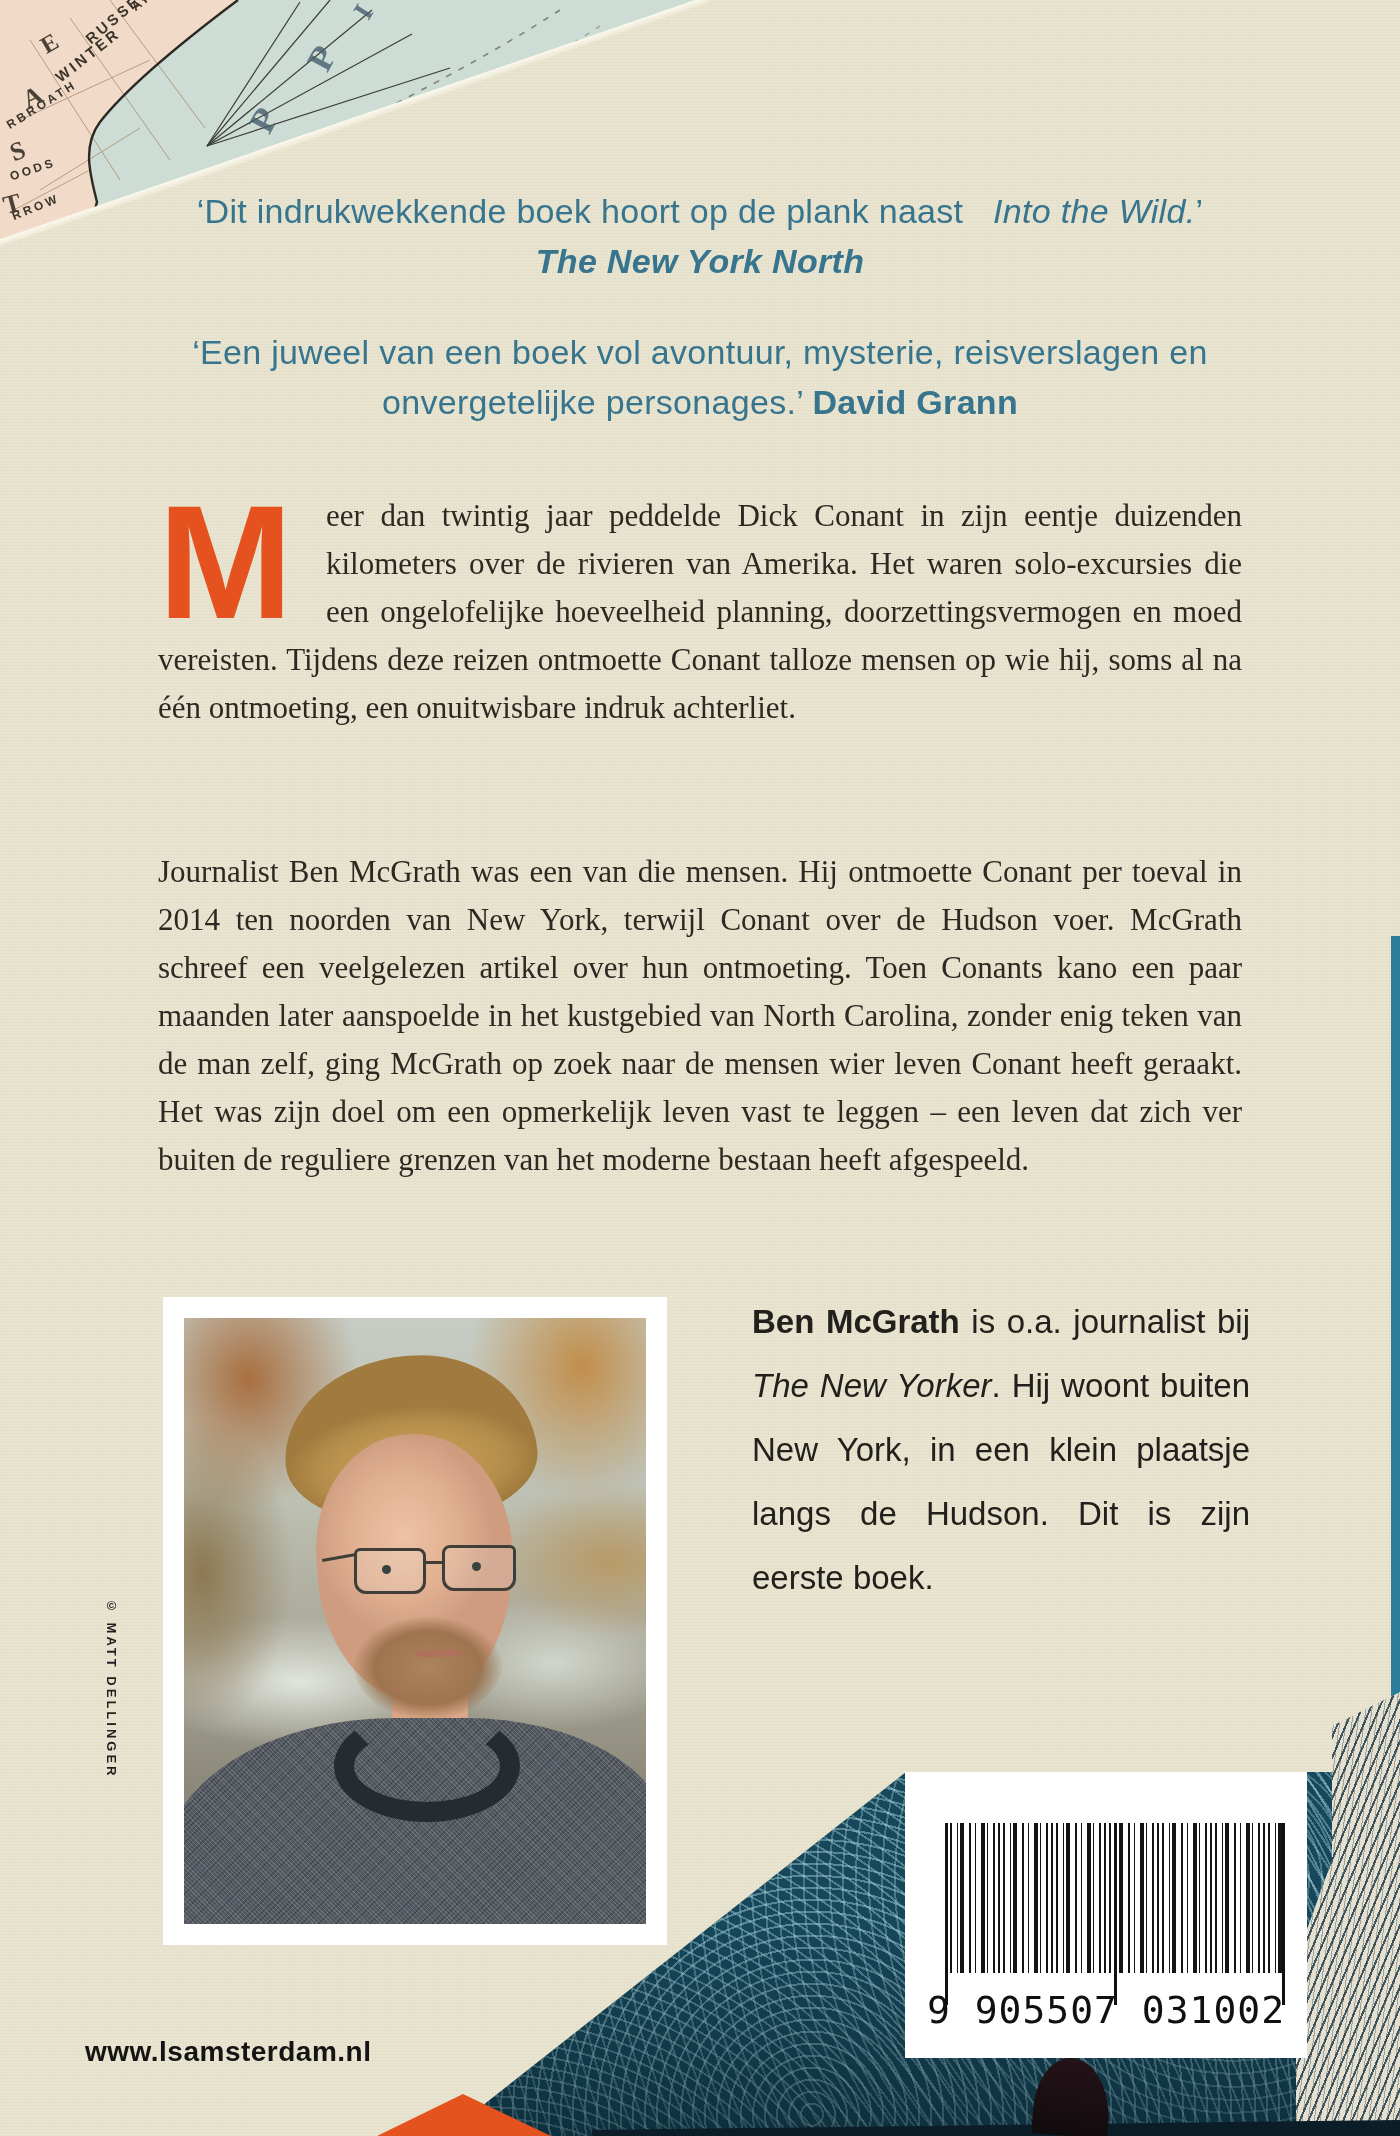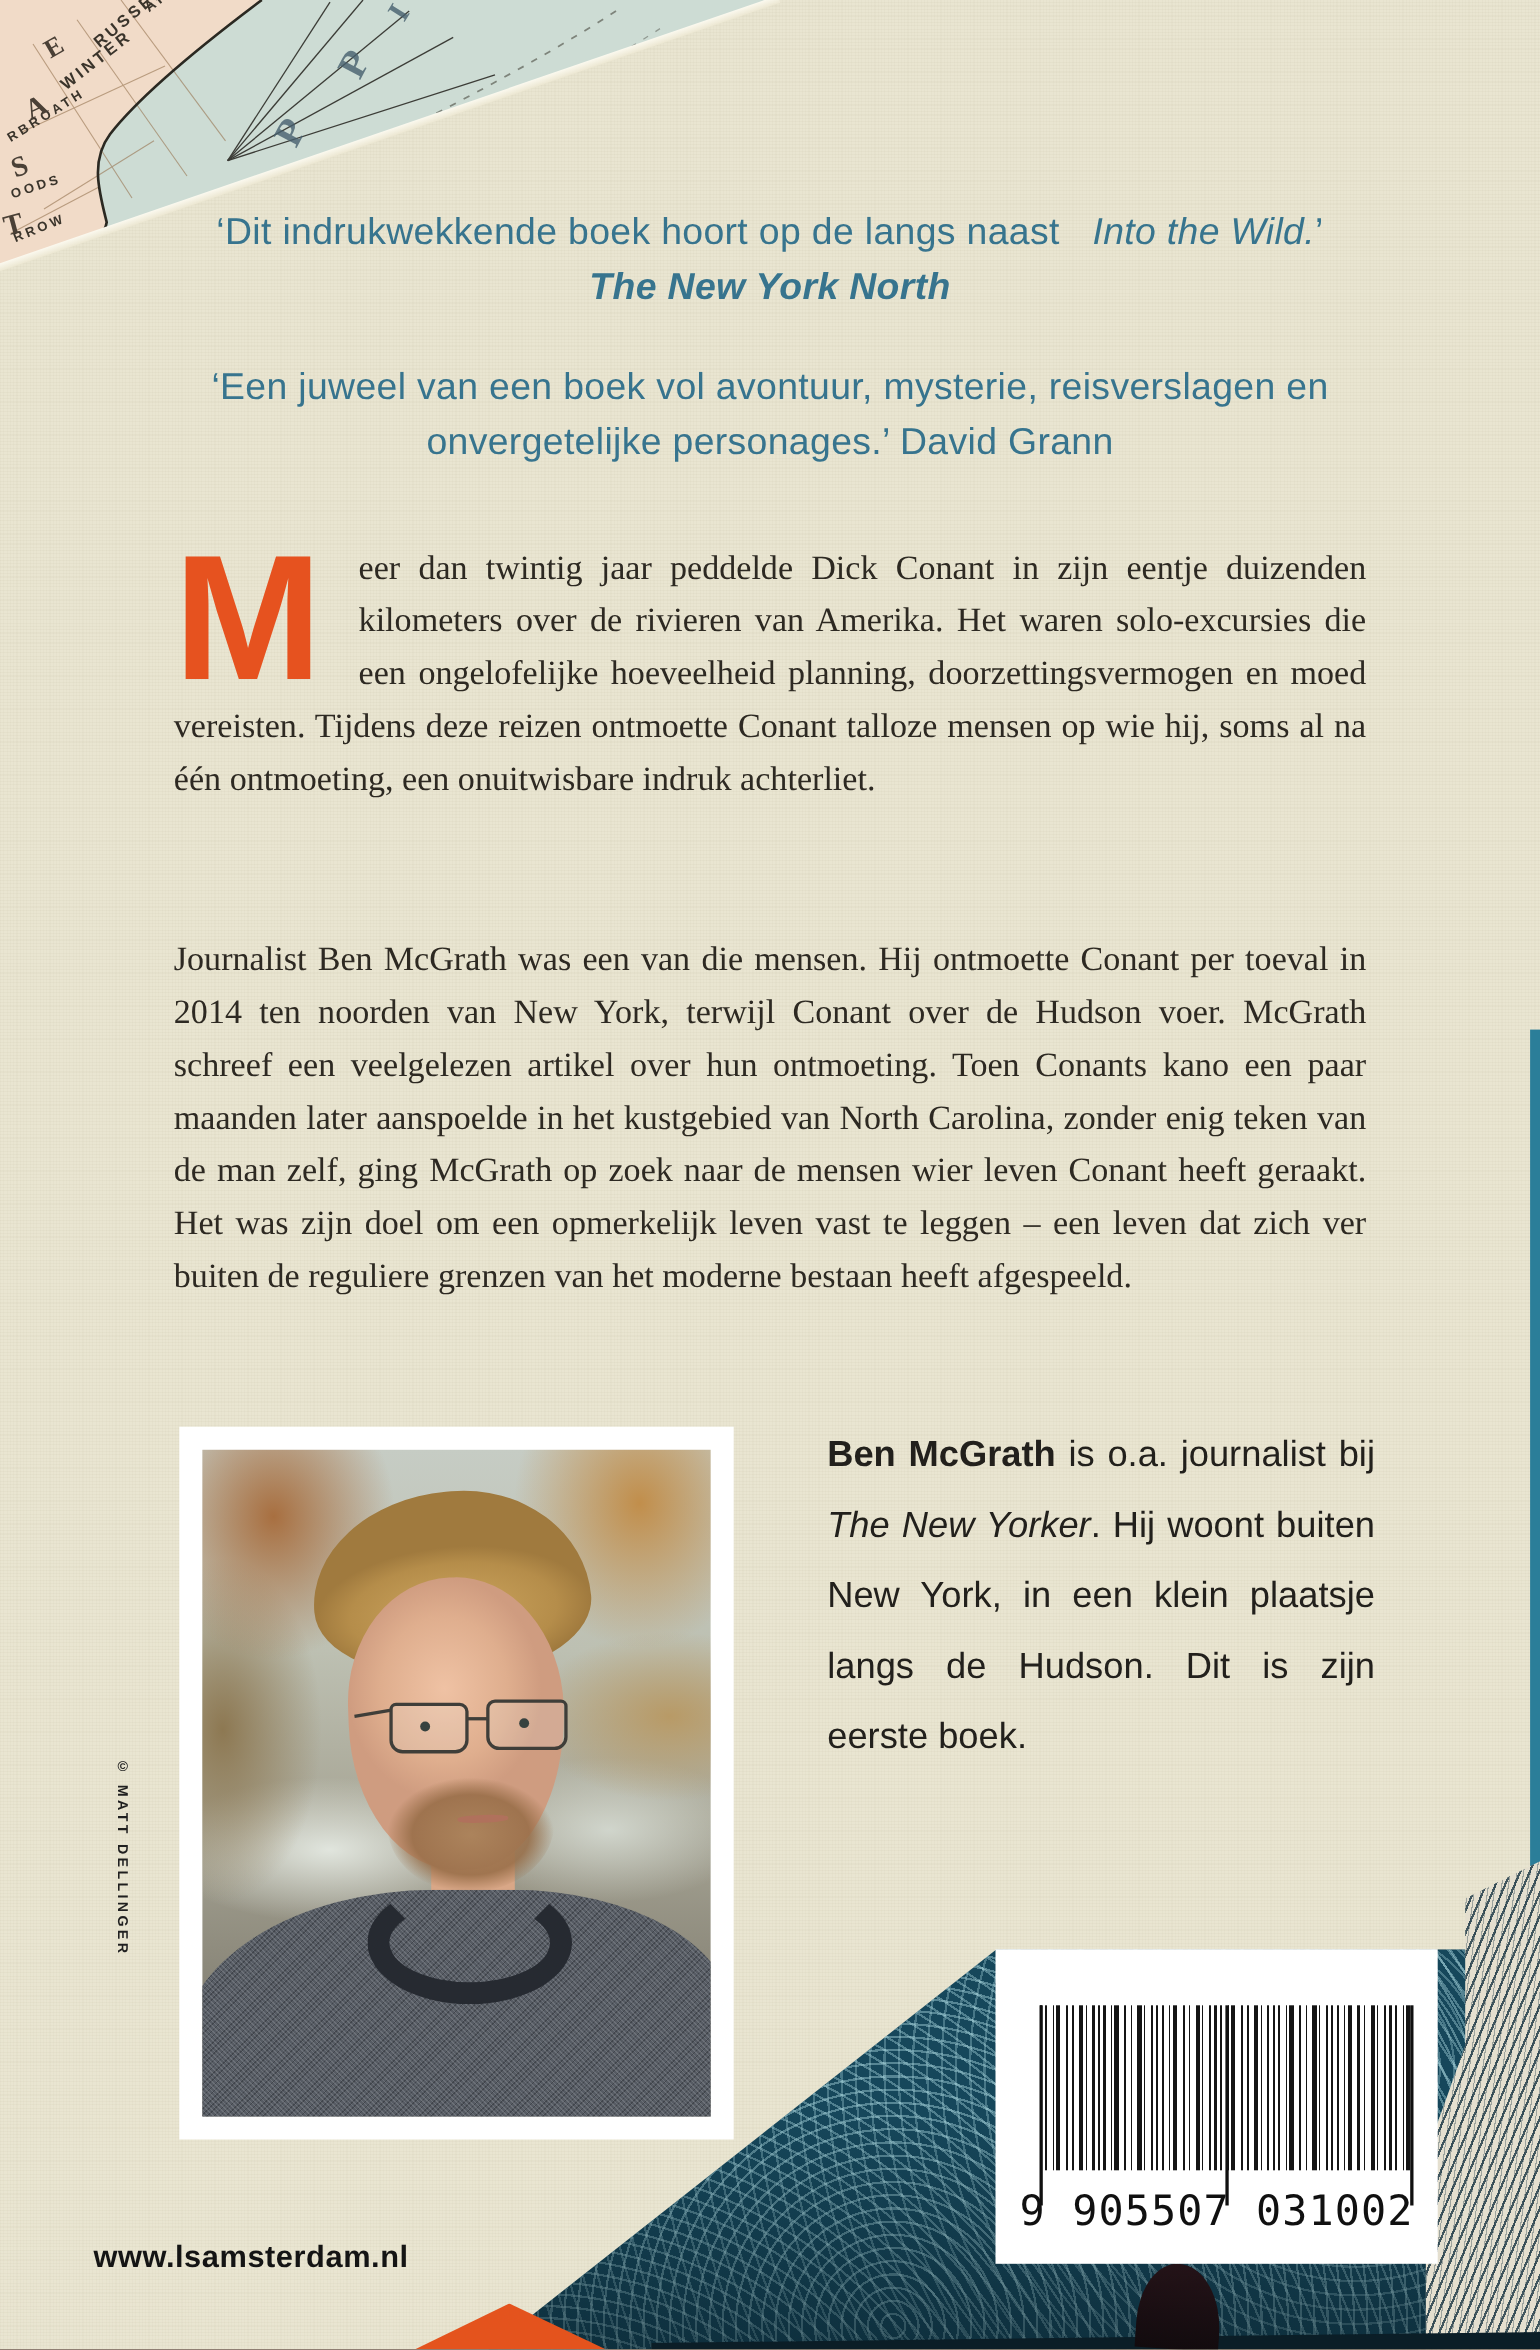--- a/index.html
+++ b/index.html
@@ -218,25 +218,25 @@
       <span class="map-label map-big" style="left: 0px; top: 192px; font-size: 26px; transform: rotate(-15deg);">T</span>
       <span class="map-label map-water" style="left: 347px; top: 8px; font-size: 28px; transform: rotate(-58deg);">I</span>
       <span class="map-label map-water" style="left: 298px; top: 58px; font-size: 36px; transform: rotate(-62deg);">P</span>
       <span class="map-label map-water" style="left: 240px; top: 120px; font-size: 36px; transform: rotate(-62deg);">P</span>
     </div>
   <div class="abs tear-edge"></div>
 
   <div class="abs edge-strip"></div>
 
   <div class="abs quote q1">
-    <span><span>‘Dit indrukwekkende boek hoort op de langs naast </span><span style="font-style: italic; margin-left: 20px;">Into the Wild.</span><span>’</span></span><br>
+    <span><span>‘Dit indrukwekkende boek hoort op de plank naast </span><span style="font-style: italic; margin-left: 20px;">Into the Wild.</span><span>’</span></span><br>
     <span class="q-attr">The New York North</span>
   </div>
   <div class="abs quote q2">
-    <span><span>‘Een juweel van een boek vol avontuur, mysterie, reisverslagen en onvergetelijke personages.’ </span><span style="font-weight: normal;">David Grann</span></span>
+    <span><span>‘Een juweel van een boek vol avontuur, mysterie, reisverslagen en onvergetelijke personages.’ </span><span style="font-weight: bold;">David Grann</span></span>
   </div>
 
   <div class="abs body-text para1">
     <span class="dropcap">M</span><span>eer dan twintig jaar peddelde Dick Conant in zijn eentje duizenden kilometers over de rivieren van Amerika. Het waren solo-excursies die een ongelofelijke hoeveelheid planning, doorzettingsvermogen en moed vereisten. Tijdens deze reizen ontmoette Conant talloze mensen op wie hij, soms al na één ontmoeting, een onuitwisbare indruk achterliet.</span>
   </div>
   <div class="abs body-text para2">Journalist Ben McGrath was een van die mensen. Hij ontmoette Conant per toeval in 2014 ten noorden van New York, terwijl Conant over de Hudson voer. McGrath schreef een veelgelezen artikel over hun ontmoeting. Toen Conants kano een paar maanden later aanspoelde in het kustgebied van North Carolina, zonder enig teken van de man zelf, ging McGrath op zoek naar de mensen wier leven Conant heeft geraakt. Het was zijn doel om een opmerkelijk leven vast te leggen – een leven dat zich ver buiten de reguliere grenzen van het moderne bestaan heeft afgespeeld.</div>
 
   <div class="abs photo-frame">
     <div class="photo-img">
       <div class="p-neck"></div>

